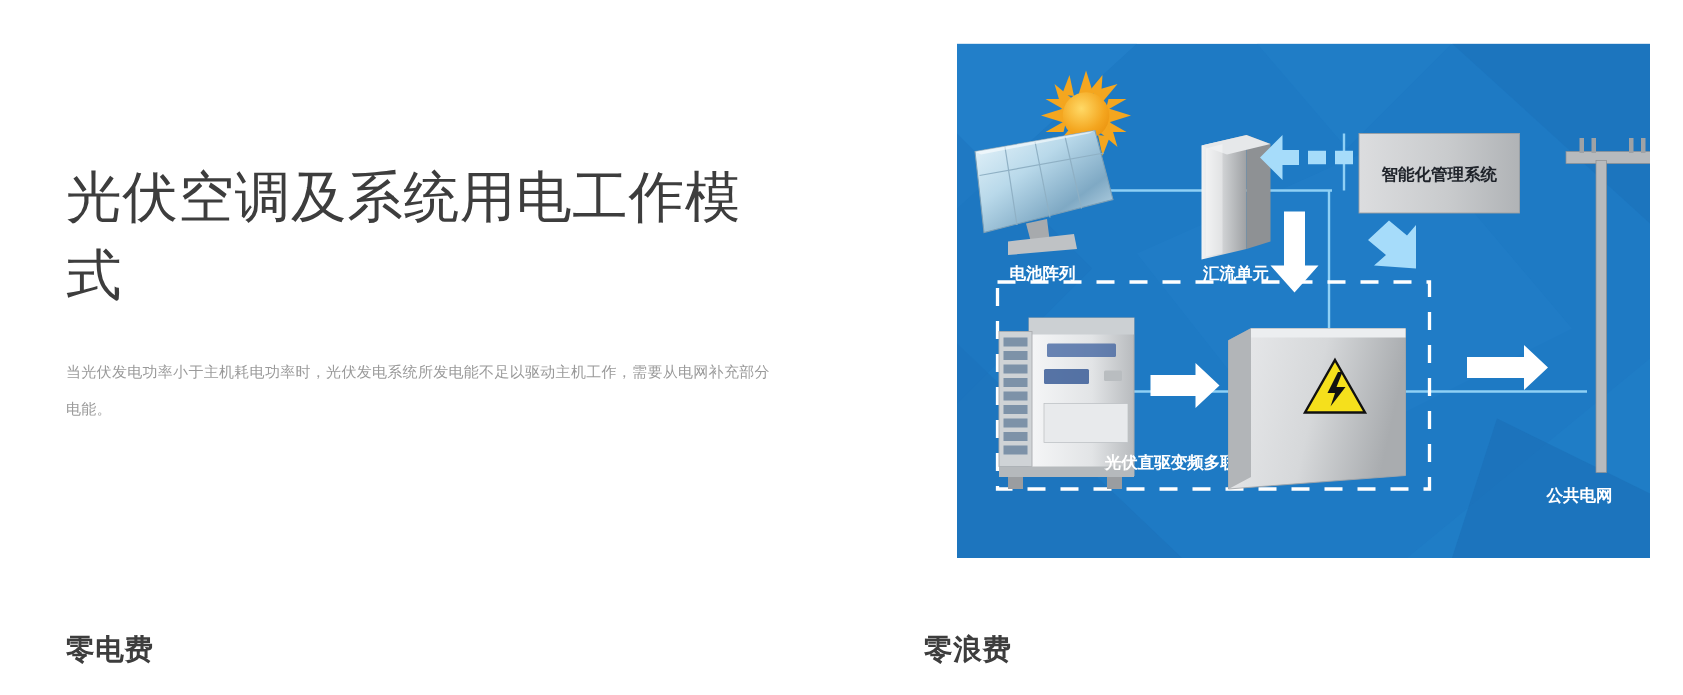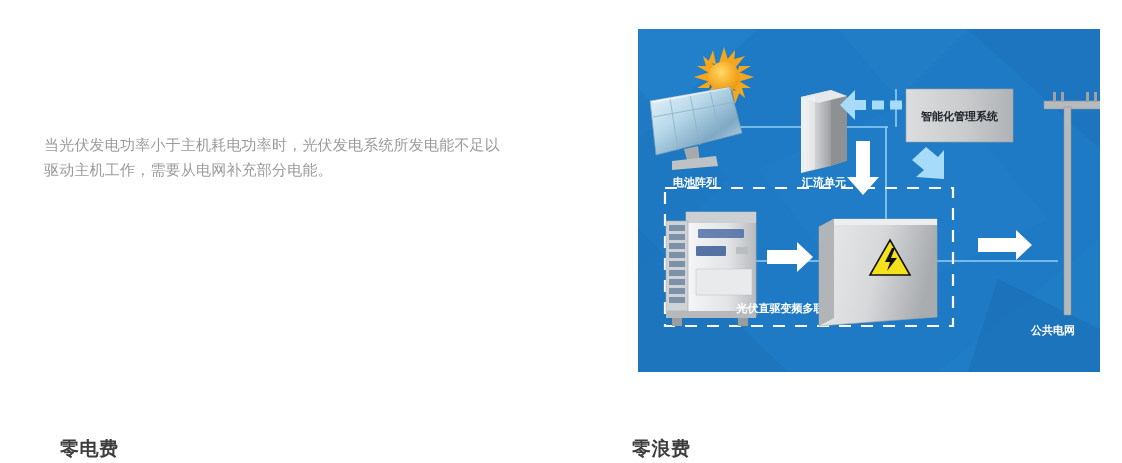--- a/index.html
+++ b/index.html
@@ -25,24 +25,25 @@
   #page-title {
     font-size: 37px;
     line-height: 52px;
     color: #3d3d3d;
     font-weight: 400;
     letter-spacing: 0.5px;
     margin: 0;
   }
   #page-desc {
     margin: 26px 0 2px 0;
-    font-size: 15px;
+    font-size: 10px;
     line-height: 25px;
     color: #9a9a9a;
     letter-spacing: 0.2px;
+    font-family: Liberation Serif, serif;
   }
 
   
   #diagram-figure {
     position: absolute;
     left: 598px;
     top: 13px;
     width: 462px;
     height: 343px;
     overflow: hidden;
@@ -50,21 +51,21 @@
   #diagram-svg { display: block; width: 462px; height: 343px; }
 
   
   .feature-heading {
     position: absolute;
     top: 420px;
     font-size: 19px;
     font-weight: bold;
     color: #3d3d3d;
     letter-spacing: 0.5px;
-    margin: 16px;
+    margin: 0;
   }
   #feature-0 { left: 44px; }
   #feature-1 { left: 616px; }
 
   .dg-label {
     font-family: "Liberation Sans", "DejaVu Sans", sans-serif;
     font-size: 11px;
     font-weight: bold;
     fill: #ffffff;
   }
@@ -72,20 +73,21 @@
     font-family: "Liberation Sans", "DejaVu Sans", sans-serif;
     font-size: 11px;
     font-weight: bold;
     fill: #20242b;
   }
 </style>
 </head>
 <body>
 
 <div id="left-col">
+  <h1 id="page-title">光伏空调及系统用电工作模式</h1>
   <p id="page-desc">当光伏发电功率小于主机耗电功率时，光伏发电系统所发电能不足以驱动主机工作，需要从电网补充部分电能。</p>
 </div>
 
 <figure id="diagram-figure">
   <svg id="diagram-svg" viewBox="0 0 462 343" xmlns="http://www.w3.org/2000/svg">
     <defs>
       <linearGradient id="gradPanel" x1="0" y1="0" x2="1" y2="1">
         <stop offset="0%" stop-color="#eaf6fc"></stop>
         <stop offset="38%" stop-color="#b9d9ea"></stop>
         <stop offset="70%" stop-color="#7fa9c4"></stop>

